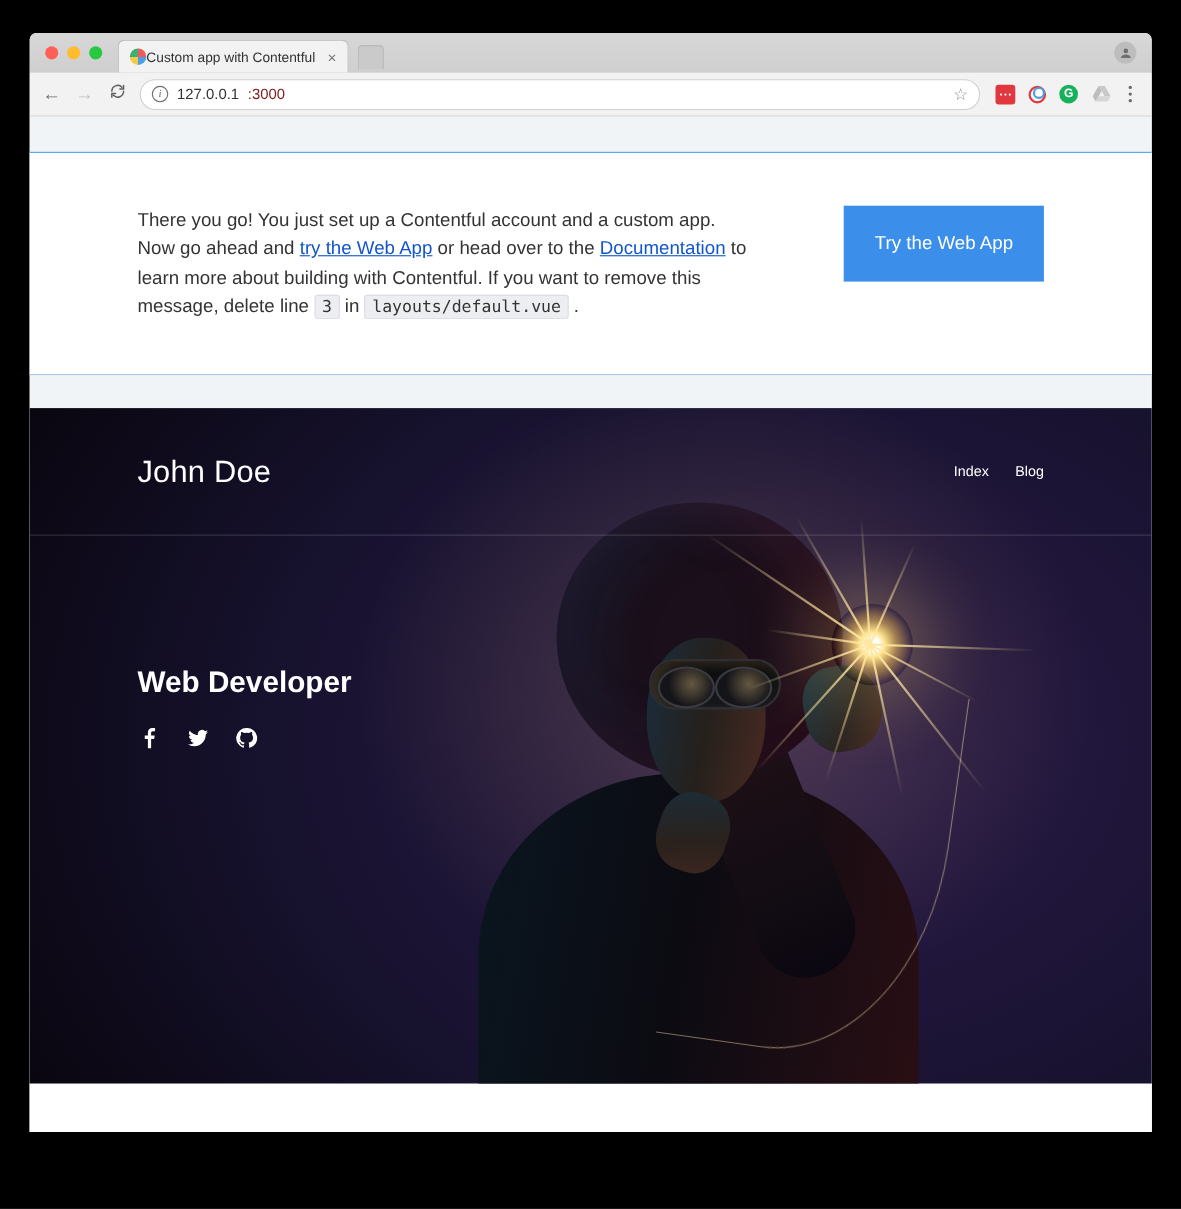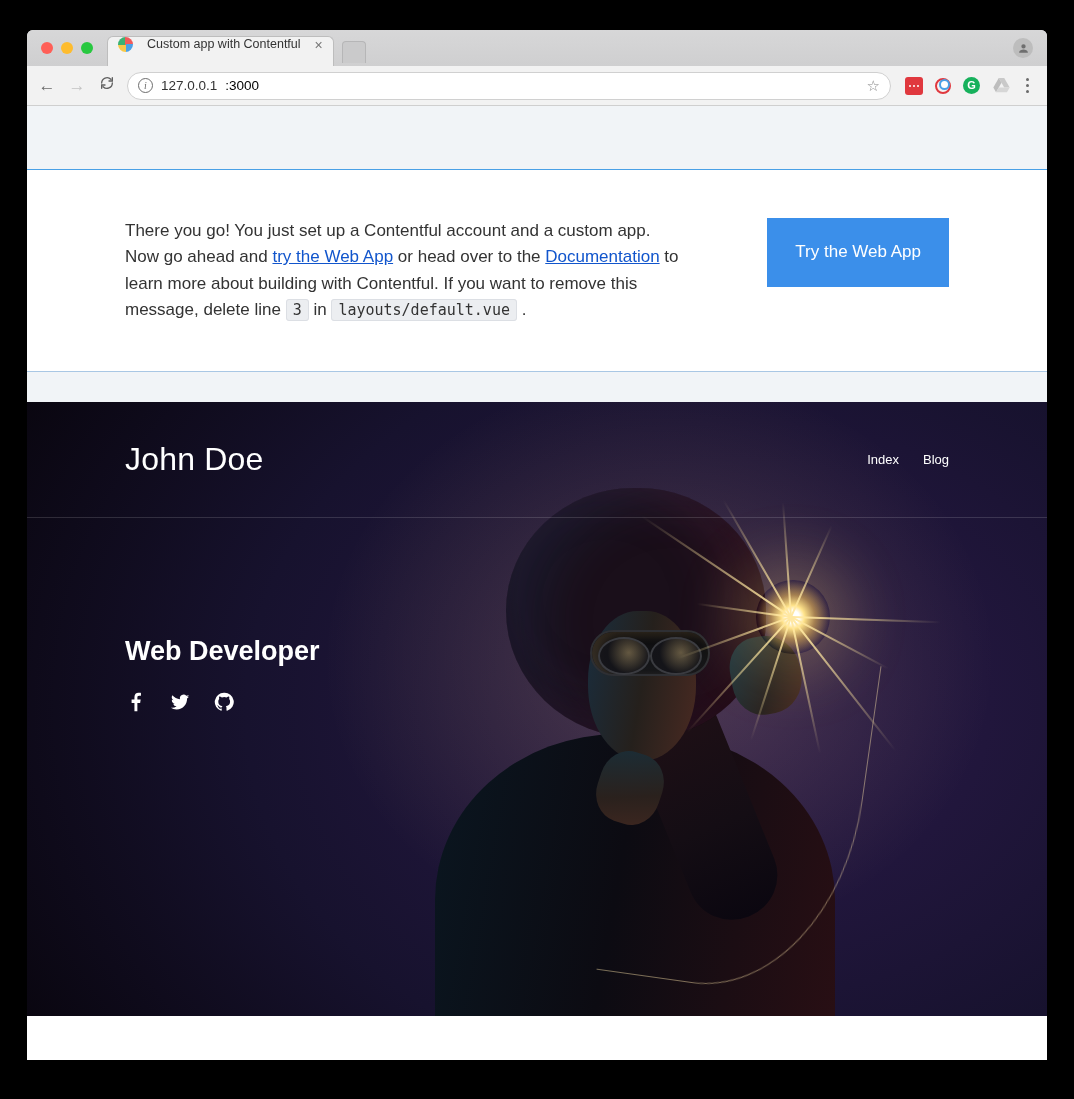--- a/index.html
+++ b/index.html
@@ -23,21 +23,21 @@
     height: 36px;
     padding-left: 10px;
     background: linear-gradient(#d7d7d8,#cfcfd0);
     border-radius: 6px 6px 0 0;
     position: relative;
   }
   .traffic-lights { display: flex; gap: 8px; padding: 0 8px 0 4px; }
   .tl { width: 12px; height: 12px; border-radius: 50%; }
   .tl.red { background:#ff5f57; } .tl.yellow{background:#febc2e;} .tl.green{background:#28c840;}
   .tab {
-    display: flex; align-items: flex-start; gap: 14px;
+    display: flex; align-items: center; gap: 0;
     background:#f2f2f2;
     height: 30px; margin-top: 6px;
     padding: 0 10px;
     border-radius: 6px 6px 0 0;
     border:1px solid #bdbdbd; border-bottom:none;
     font-size: 12.5px; color:#333;
     min-width: 210px;
     margin-left: 6px;
   }
   .favicon {
@@ -67,56 +67,56 @@
   .reload svg{width:16px;height:16px;stroke:#5f5f5f;fill:none;stroke-width:2;}
   .omnibox {
     flex:1; display:flex; align-items:center;
     background:#fff; border:1px solid #d0d0d0; border-radius:16px;
     height:28px; padding:0 10px; gap:8px; font-size:13.5px; color:#333;
   }
   .info-icon{
     width:15px;height:15px;border:1.4px solid #6d6d6d;border-radius:50%;
     display:flex;align-items:center;justify-content:center;font-size:10px;color:#6d6d6d;font-family:Georgia,serif;font-style:italic;
   }
-  .url-dim{color:#000000;}
+  .url-dim{color:#7f1d1d;}
   .star{margin-left:auto;color:#8a8a8a;font-size:15px;}
   .ext-icons{display:flex;align-items:center;gap:12px;padding:0 4px;}
   .ext{width:18px;height:18px;border-radius:3px;display:flex;align-items:center;justify-content:center;}
   .ext.red{background:#e0383e;} .ext.red::after{content:"";width:2px;height:2px;background:#fff;border-radius:50%;box-shadow:4px 0 #fff,-4px 0 #fff;}
   .ext.ob{border:2px solid #e0383e;border-radius:50%;width:16px;height:16px;position:relative;}
   .ext.ob::after{content:"";position:absolute;width:7px;height:7px;border:2px solid #4aa0e6;border-radius:50%;top:-1px;right:-1px;background:#fff;}
   .ext.g{background:#17b15c;color:#fff;border-radius:50%;width:17px;height:17px;font-size:11px;font-weight:700;line-height:17px;text-align:center;}
   .ext.drv svg{width:17px;height:15px;}
   .kebab{display:flex;flex-direction:column;gap:3px;padding:0 4px;}
   .kebab span{width:3px;height:3px;background:#6a6a6a;border-radius:50%;}
 
   .viewport{ background:#f1f4f7; }
   .spacer-top{height:32px;}
   .notice{
     background:#fff; border-top:1px solid #4aa0e6; border-bottom:1px solid #a9c7e4;
     padding:48px 98px;
-    display:flex; align-items:flex-start; justify-content:space-between;margin-top:31px;
+    display:flex; align-items:flex-start; justify-content:space-between;
   }
   .notice-text{ font-size:17px; line-height:1.55; color:#333; max-width:560px;}
   .notice-text a{color:#1155cc;text-decoration:underline;}
   .notice-text code{background:#eceef1;border:1px solid #dcdfe4;border-radius:3px;padding:1px 6px;font-family:Menlo,Consolas,monospace;font-size:15px;}
   .cta{
     background:#3b8fea;color:#fff;font-size:17px;
     padding:22px 28px;border:none;cursor:pointer;min-width:155px;text-align:left;line-height:1.45;
   }
   .spacer-mid{height:30px;}
 
   .hero{
     position:relative; height:614px; overflow:hidden; color:#fff;
     background: radial-gradient(ellipse 560px 480px at 62% 42%, rgba(255,215,120,0.18), transparent 60%),
                 radial-gradient(ellipse 900px 700px at 70% 50%, #2b1a4a 0%, #17122e 55%, #060308 100%);
   }
   .hero-inner{position:relative;z-index:3;padding:0 98px;}
   .topbar{display:flex;align-items:center;justify-content:space-between;height:116px;border-bottom:1px solid rgba(255,255,255,0.14);margin:0 -98px;padding:0 98px;}
-  .brand{font-size:32px;font-weight:500;letter-spacing:.2px;}
+  .brand{font-size:28px;font-weight:500;letter-spacing:.2px;}
   .navlinks{display:flex;gap:24px;font-size:13px;}
   .navlinks span{cursor:pointer;}
   .hero-body{padding-top:118px;max-width:300px;}
   .role{font-size:27px;font-weight:600;margin-bottom:24px;}
   .bio{font-size:16.5px;line-height:1.55;margin-bottom:26px;}
   .socials{display:flex;gap:22px;align-items:center;}
   .socials svg{width:22px;height:22px;fill:#fff;}
 
   
   .figure{position:absolute;inset:0;z-index:1;pointer-events:none;}

